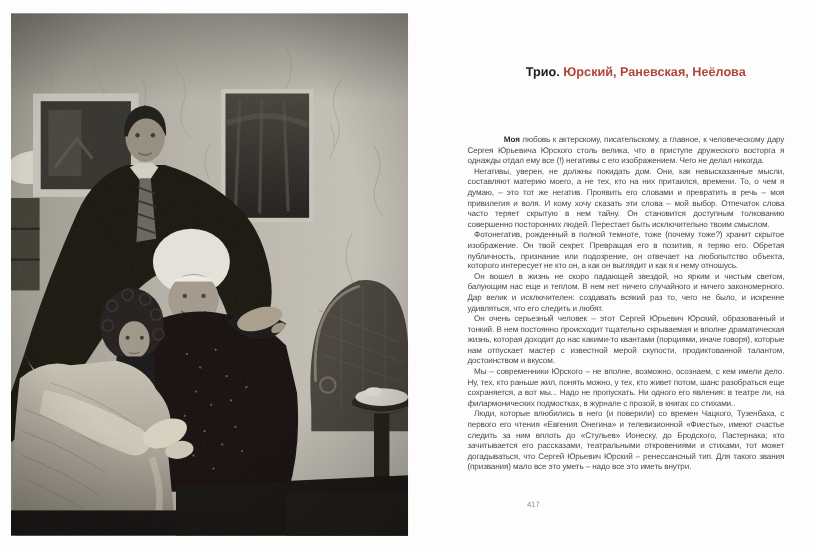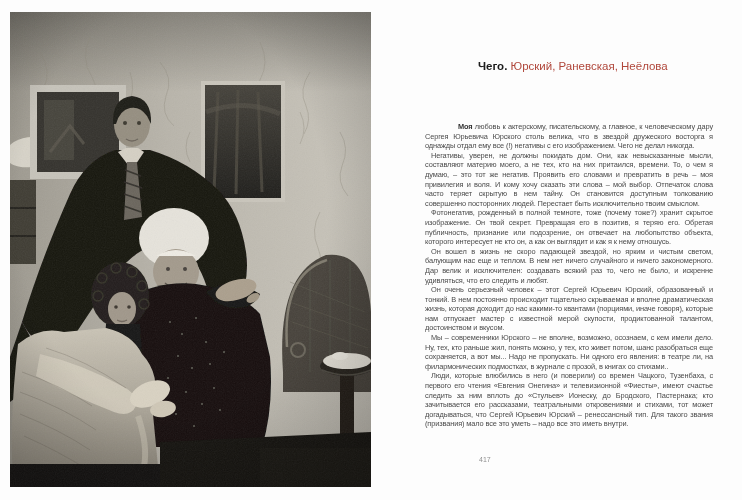--- a/index.html
+++ b/index.html
@@ -8,21 +8,21 @@
     font-family:"Liberation Sans","DejaVu Sans",sans-serif;
   }
   .left-page{position:absolute;left:0;top:0;width:371px;height:500px;}
   .photo{position:absolute;left:10px;top:12px;width:361px;height:475px;display:block;}
   .right-page{position:absolute;left:371px;top:0;width:371px;height:500px;}
   .title{
     position:absolute;left:107px;top:60px;margin:0;
     font-size:11.5px;font-weight:400;white-space:nowrap;letter-spacing:0;
   }
   .t-lead,.t-dot{font-weight:700;color:#1d1d1d;}
-  .t-rest{color:var(--title-accent,#b0473b);font-weight:400;}
+  .t-rest{color:var(--title-accent,#b0473b);font-weight:700;}
   .article{
     position:absolute;left:54px;top:122px;width:288px;
     font-size:7.4px;line-height:9.6px;letter-spacing:-0.12px;
     color:#4a4a4a;text-align:justify;
   }
   .article p{margin:0;text-indent:6px;}
   .article p:first-child{text-indent:33px;}
   .article b{font-weight:700;color:#333;}
   .pageno{position:absolute;left:108px;top:456px;font-size:7px;color:#909090;}
 </style>
@@ -216,24 +216,24 @@
         <path d="M150,430 L361,420 L361,475 L150,475 Z" fill="#15130f"></path>
         <rect x="250" y="436" width="111" height="39" fill="#191712"></rect>
       </g>
 
       <rect x="0" y="0" width="361" height="475" filter="url(#grain)" opacity="0.09"></rect>
       <rect x="0" y="0" width="361" height="475" fill="url(#vign)"></rect>
     </svg>
   </div>
 
   <div class="right-page">
-    <h1 class="title"><span class="t-lead">Чего</span><span class="t-dot">.</span><span class="t-rest"> Юрский, Раневская, Неёлова</span></h1>
+    <h1 class="title"><span class="t-lead">Трио</span><span class="t-dot">.</span><span class="t-rest"> Юрский, Раневская, Неёлова</span></h1>
 
     <div class="article">
-        <p class="para"><b>Моя</b><span> любовь к актерскому, писательскому, а главное, к человеческому дару Сергея Юрьевича Юрского столь велика, что в звездой дружеского восторга я однажды отдал ему все (!) негативы с его изображением. Чего не делал никогда.</span></p>
+        <p class="para"><b>Моя</b><span> любовь к актерскому, писательскому, а главное, к человеческому дару Сергея Юрьевича Юрского столь велика, что в приступе дружеского восторга я однажды отдал ему все (!) негативы с его изображением. Чего не делал никогда.</span></p>
         <p class="para"><span>Негативы, уверен, не должны покидать дом. Они, как невысказанные мысли, составляют материю моего, а не тех, кто на них притаился, времени. То, о чем я думаю, – это тот же негатив. Проявить его словами и превратить в речь – моя привилегия и воля. И кому хочу сказать эти слова – мой выбор. Отпечаток слова часто теряет скрытую в нем тайну. Он становится доступным толкованию совершенно посторонних людей. Перестает быть исключительно твоим смыслом.</span></p>
         <p class="para"><span>Фотонегатив, рожденный в полной темноте, тоже (почему тоже?) хранит скрытое изображение. Он твой секрет. Превращая его в позитив, я теряю его. Обретая публичность, признание или подозрение, он отвечает на любопытство объекта, которого интересует не кто он, а как он выглядит и как я к нему отношусь.</span></p>
         <p class="para"><span>Он вошел в жизнь не скоро падающей звездой, но ярким и чистым светом, балующим нас еще и теплом. В нем нет ничего случайного и ничего закономерного. Дар велик и исключителен: создавать всякий раз то, чего не было, и искренне удивляться, что его следить и любят.</span></p>
         <p class="para"><span>Он очень серьезный человек – этот Сергей Юрьевич Юрский, образованный и тонкий. В нем постоянно происходит тщательно скрываемая и вполне драматическая жизнь, которая доходит до нас какими-то квантами (порциями, иначе говоря), которые нам отпускает мастер с известной мерой скупости, продиктованной талантом, достоинством и вкусом.</span></p>
         <p class="para"><span>Мы – современники Юрского – не вполне, возможно, осознаем, с кем имели дело. Ну, тех, кто раньше жил, понять можно, у тех, кто живет потом, шанс разобраться еще сохраняется, а вот мы... Надо не пропускать. Ни одного его явления: в театре ли, на филармонических подмостках, в журнале с прозой, в книгах со стихами..</span></p>
         <p class="para"><span>Люди, которые влюбились в него (и поверили) со времен Чацкого, Тузенбаха, с первого его чтения «Евгения Онегина» и телевизионной «Фиесты», имеют счастье следить за ним вплоть до «Стульев» Ионеску, до Бродского, Пастернака; кто зачитывается его рассказами, театральными откровениями и стихами, тот может догадываться, что Сергей Юрьевич Юрский – ренессансный тип. Для такого звания (призвания) мало все это уметь – надо все это иметь внутри.</span></p>
       </div>
 
     <div class="pageno">417</div>
   </div>

